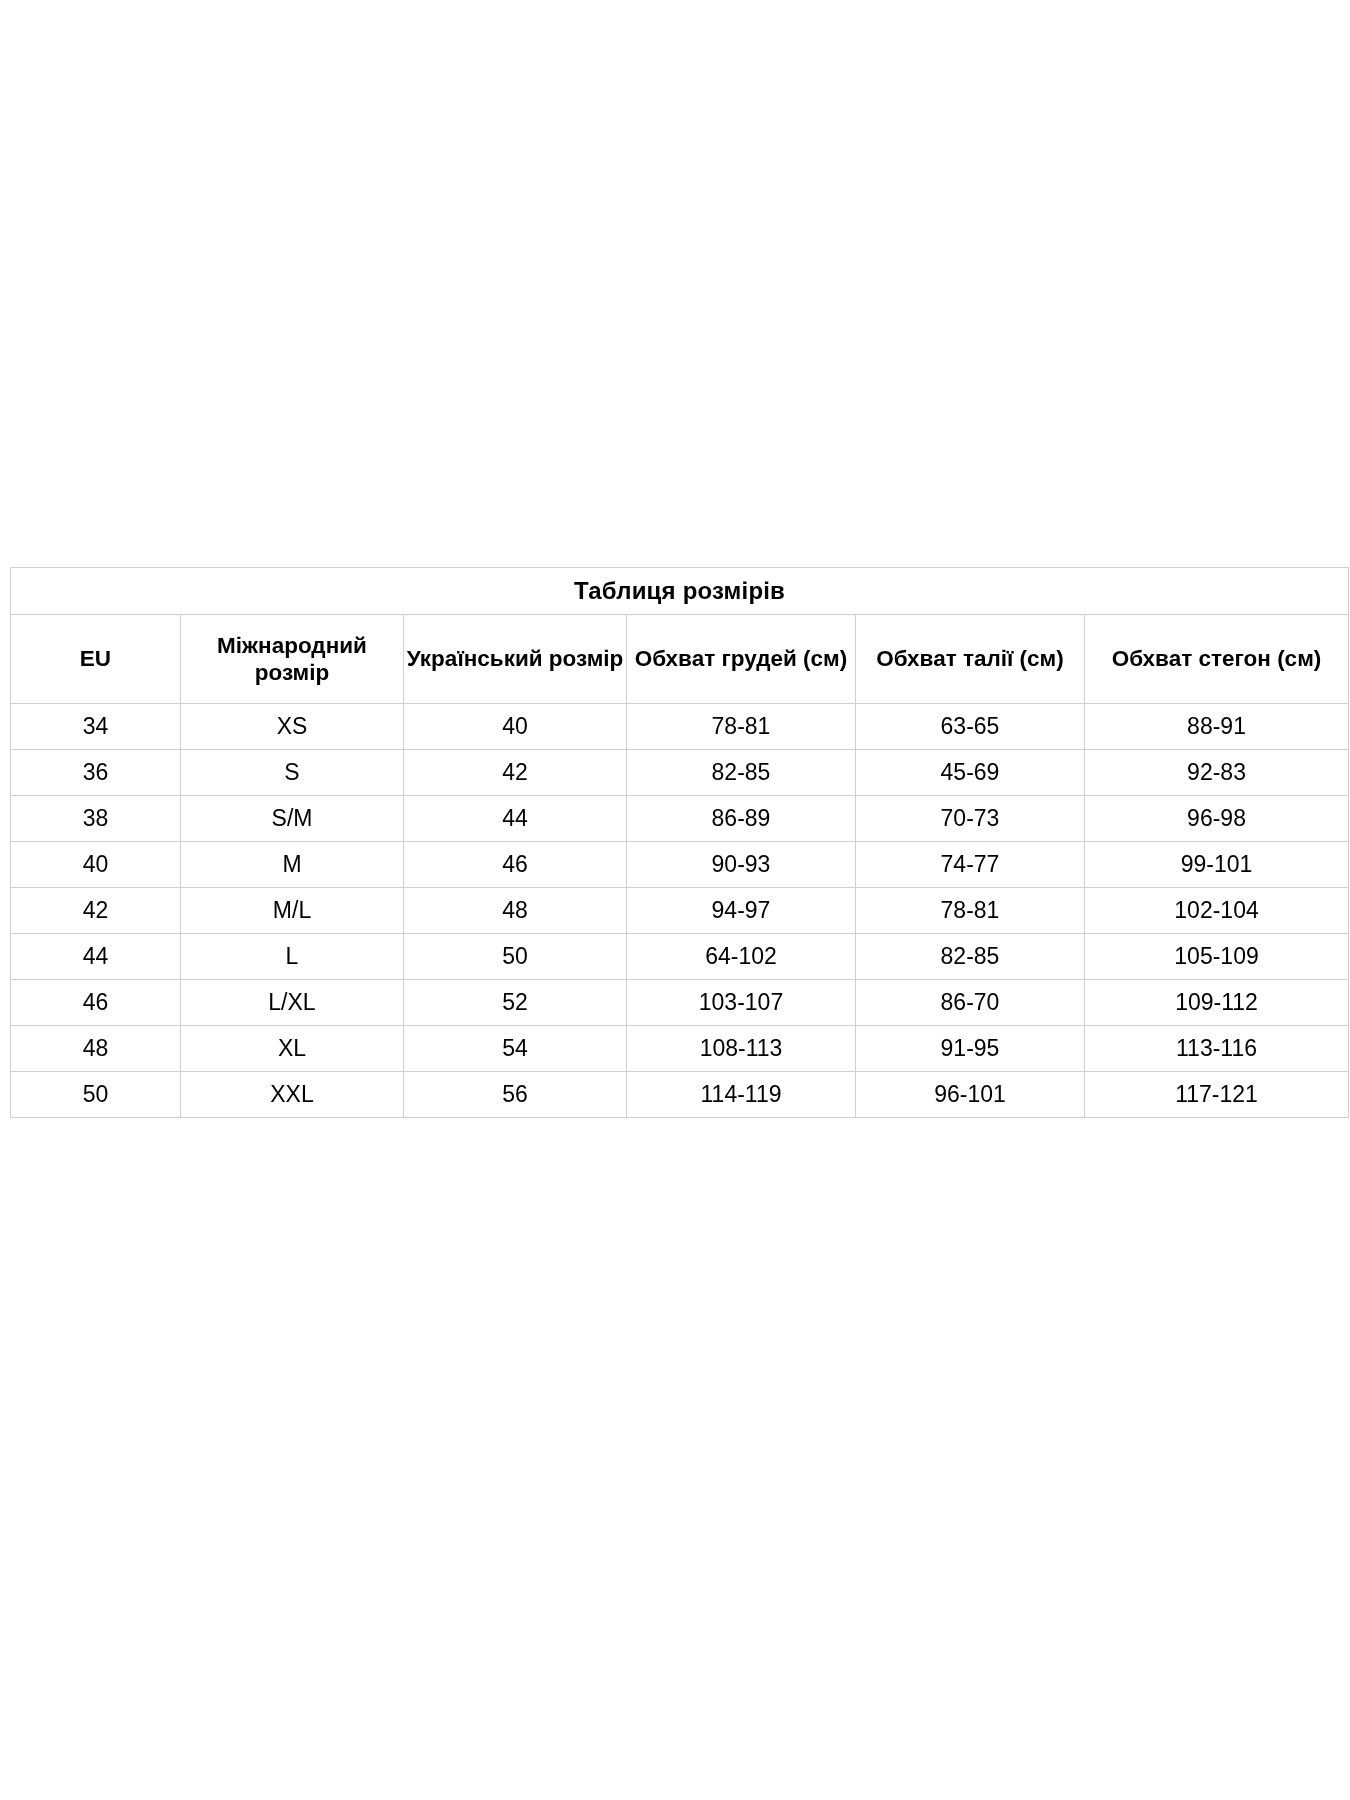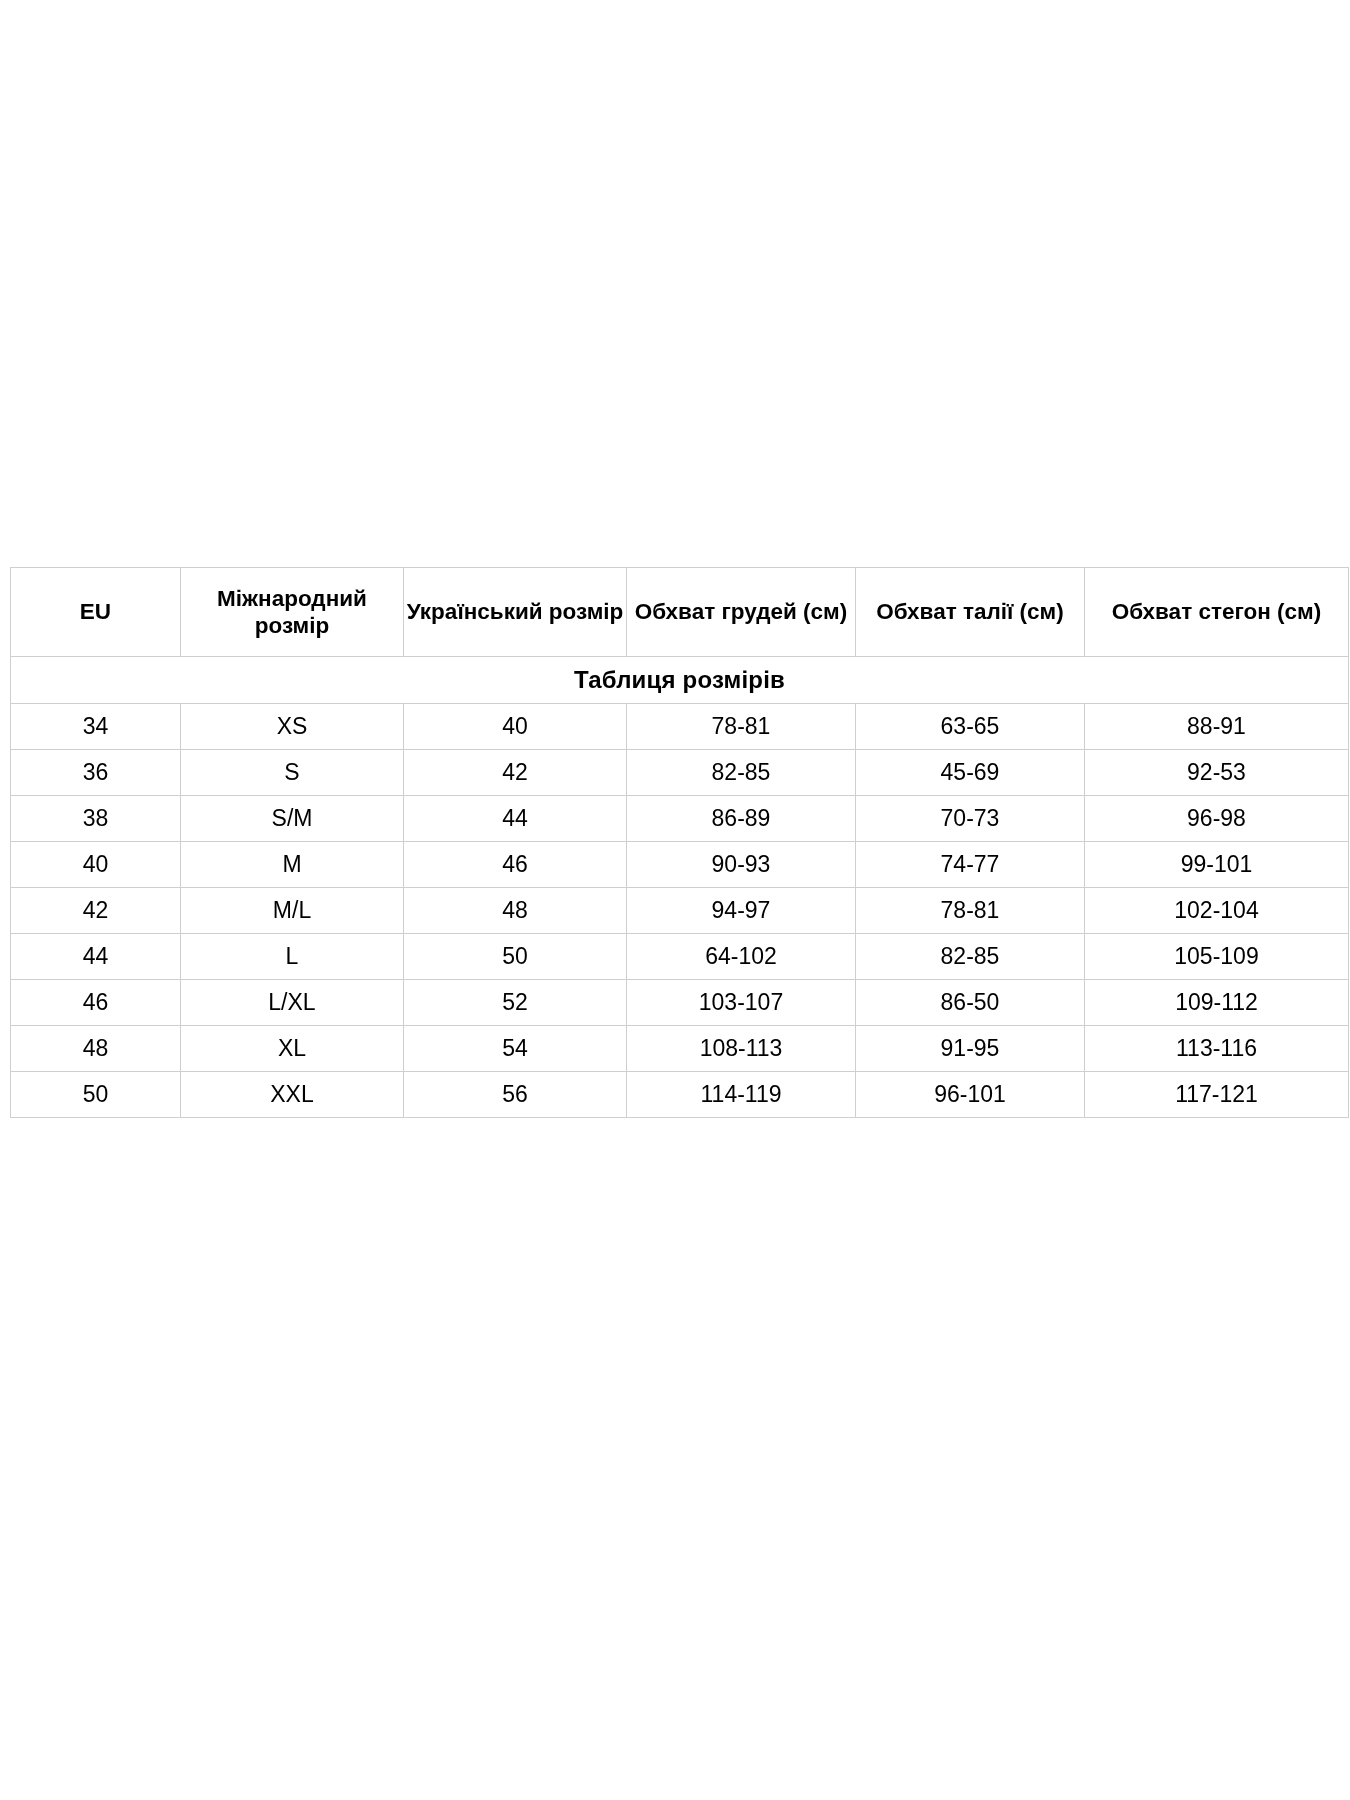--- a/index.html
+++ b/index.html
@@ -85,46 +85,46 @@
       <colgroup>
         <col class="c0">
           <col class="c1">
           <col class="c2">
           <col class="c3">
           <col class="c4">
           <col class="c5">
       </colgroup>
       <tbody>
         <tr>
+          <td class="title-cell" colspan="6">Таблиця розмірів</td>
+        </tr>
+        <tr>
           <td class="header-cell eu">EU</td>
           <td class="header-cell">Міжнародний розмір</td>
           <td class="header-cell">Український розмір</td>
           <td class="header-cell">Обхват грудей (см)</td>
           <td class="header-cell">Обхват талії (см)</td>
           <td class="header-cell">Обхват стегон (см)</td>
-        </tr>
-        <tr>
-          <td class="title-cell" colspan="6">Таблиця розмірів</td>
         </tr>
 
         <tr>
           <td class="body-cell">34</td>
           <td class="body-cell">XS</td>
           <td class="body-cell">40</td>
           <td class="body-cell">78-81</td>
           <td class="body-cell">63-65</td>
           <td class="body-cell">88-91</td>
         </tr>
         <tr>
           <td class="body-cell">36</td>
           <td class="body-cell">S</td>
           <td class="body-cell">42</td>
           <td class="body-cell">82-85</td>
           <td class="body-cell">45-69</td>
-          <td class="body-cell">92-53</td>
+          <td class="body-cell">92-83</td>
         </tr>
         <tr>
           <td class="body-cell">38</td>
           <td class="body-cell">S/M</td>
           <td class="body-cell">44</td>
           <td class="body-cell">86-89</td>
           <td class="body-cell">70-73</td>
           <td class="body-cell">96-98</td>
         </tr>
         <tr>
@@ -149,21 +149,21 @@
           <td class="body-cell">50</td>
           <td class="body-cell">64-102</td>
           <td class="body-cell">82-85</td>
           <td class="body-cell">105-109</td>
         </tr>
         <tr>
           <td class="body-cell">46</td>
           <td class="body-cell">L/XL</td>
           <td class="body-cell">52</td>
           <td class="body-cell">103-107</td>
-          <td class="body-cell">86-50</td>
+          <td class="body-cell">86-70</td>
           <td class="body-cell">109-112</td>
         </tr>
         <tr>
           <td class="body-cell">48</td>
           <td class="body-cell">XL</td>
           <td class="body-cell">54</td>
           <td class="body-cell">108-113</td>
           <td class="body-cell">91-95</td>
           <td class="body-cell">113-116</td>
         </tr>

